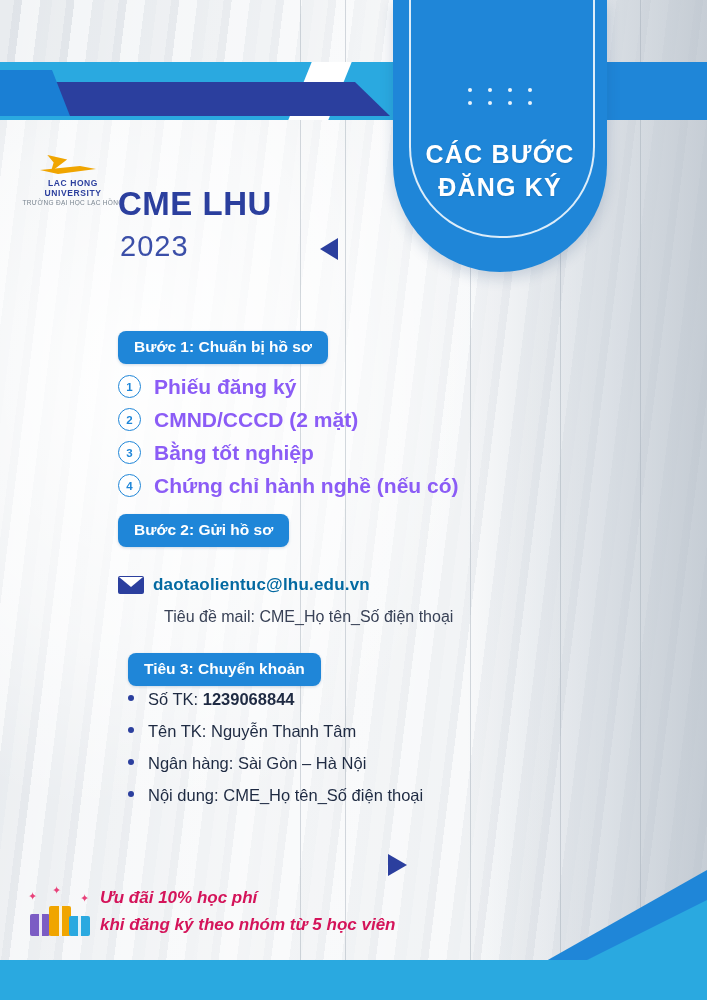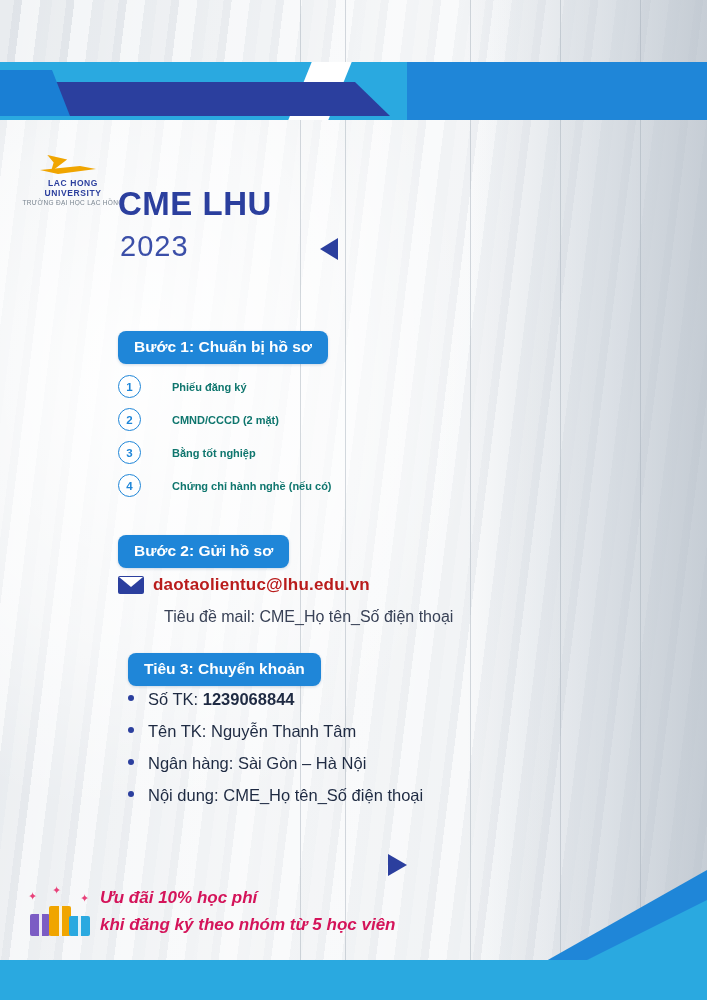--- a/index.html
+++ b/index.html
@@ -259,24 +259,24 @@
     color: #1f86d8;
     font-size: 11.5px;
     font-weight: 700;
     display: flex;
     align-items: center;
     justify-content: center;
     flex: 0 0 auto;
     background: rgba(255,255,255,0.6);
   }
   .num-label {
-    margin-left: 31px;
-    font-size: 11px;
-    font-weight: 700;
-    color: #0f766e;
+    margin-left: 13px;
+    font-size: 21px;
+    font-weight: 700;
+    color: #8b5cf6;
   }
 
   
   .mail-row {
     position: absolute;
     left: 118px;
     top: 575px;
     display: flex;
     align-items: center;
   }
@@ -293,21 +293,21 @@
     left: 1px; top: 1px;
     width: 0; height: 0;
     border-left: 12px solid transparent;
     border-right: 12px solid transparent;
     border-top: 10px solid #ffffff;
   }
   .mail-text {
     margin-left: 9px;
     font-size: 17px;
     font-weight: 700;
-    color: #b91c1c;
+    color: #0369a1;
     letter-spacing: 0.2px;
   }
   .mail-subject {
     position: absolute;
     left: 148px;
     top: 608px;
     font-size: 16px;
     color: #394257;
     margin-left: 16px;
   }
@@ -441,20 +441,41 @@
   <div class="bg-vert" style="left:640px"></div>
 
   <div class="top-band">
     <div class="band-cyan"></div>
     <div class="band-blue-right"></div>
     <div class="band-white-slash"></div>
     <div class="band-navy"></div>
     <div class="band-blue-left"></div>
   </div>
 
+  <div class="badge">
+    <div class="badge-inner-arc"></div>
+    <div class="badge-dots">
+      <div class="row">
+          <span class="dot"></span>
+          <span class="dot"></span>
+          <span class="dot"></span>
+          <span class="dot"></span>
+        </div>
+      <div class="row">
+          <span class="dot"></span>
+          <span class="dot"></span>
+          <span class="dot"></span>
+          <span class="dot"></span>
+        </div>
+    </div>
+    <div class="badge-text">
+      <span>CÁC BƯỚC</span>
+      <span class="l2">ĐĂNG KÝ</span>
+    </div>
+  </div>
 
   <div class="logo">
     <div class="logo-mark">
       <span class="bird">➤</span>
       <span class="swish"></span>
     </div>
     <div class="logo-text">LAC HONG UNIVERSITY</div>
     <div class="logo-text-vn">TRƯỜNG ĐẠI HỌC LẠC HỒNG</div>
   </div>
 
@@ -475,21 +496,21 @@
     <div class="num-row">
       <div class="num-circle">3</div>
       <div class="num-label">Bằng tốt nghiệp</div>
     </div>
     <div class="num-row">
       <div class="num-circle">4</div>
       <div class="num-label">Chứng chỉ hành nghề (nếu có)</div>
     </div>
   </div>
 
-  <div class="pill" style="left:118px; top:535px;">Bước 2: Gửi hồ sơ</div>
+  <div class="pill" style="left:118px; top:514px;">Bước 2: Gửi hồ sơ</div>
   <div class="mail-row">
     <div class="mail-icon"></div>
     <div class="mail-text">daotaolientuc@lhu.edu.vn</div>
   </div>
   <div class="mail-subject">Tiêu đề mail: CME_Họ tên_Số điện thoại</div>
 
   <div class="pill" style="left:128px; top:653px;">Tiêu 3: Chuyển khoản</div>
   <div class="step3-list">
     <div class="bullet-row">
       <span class="bullet-dot"></span>

